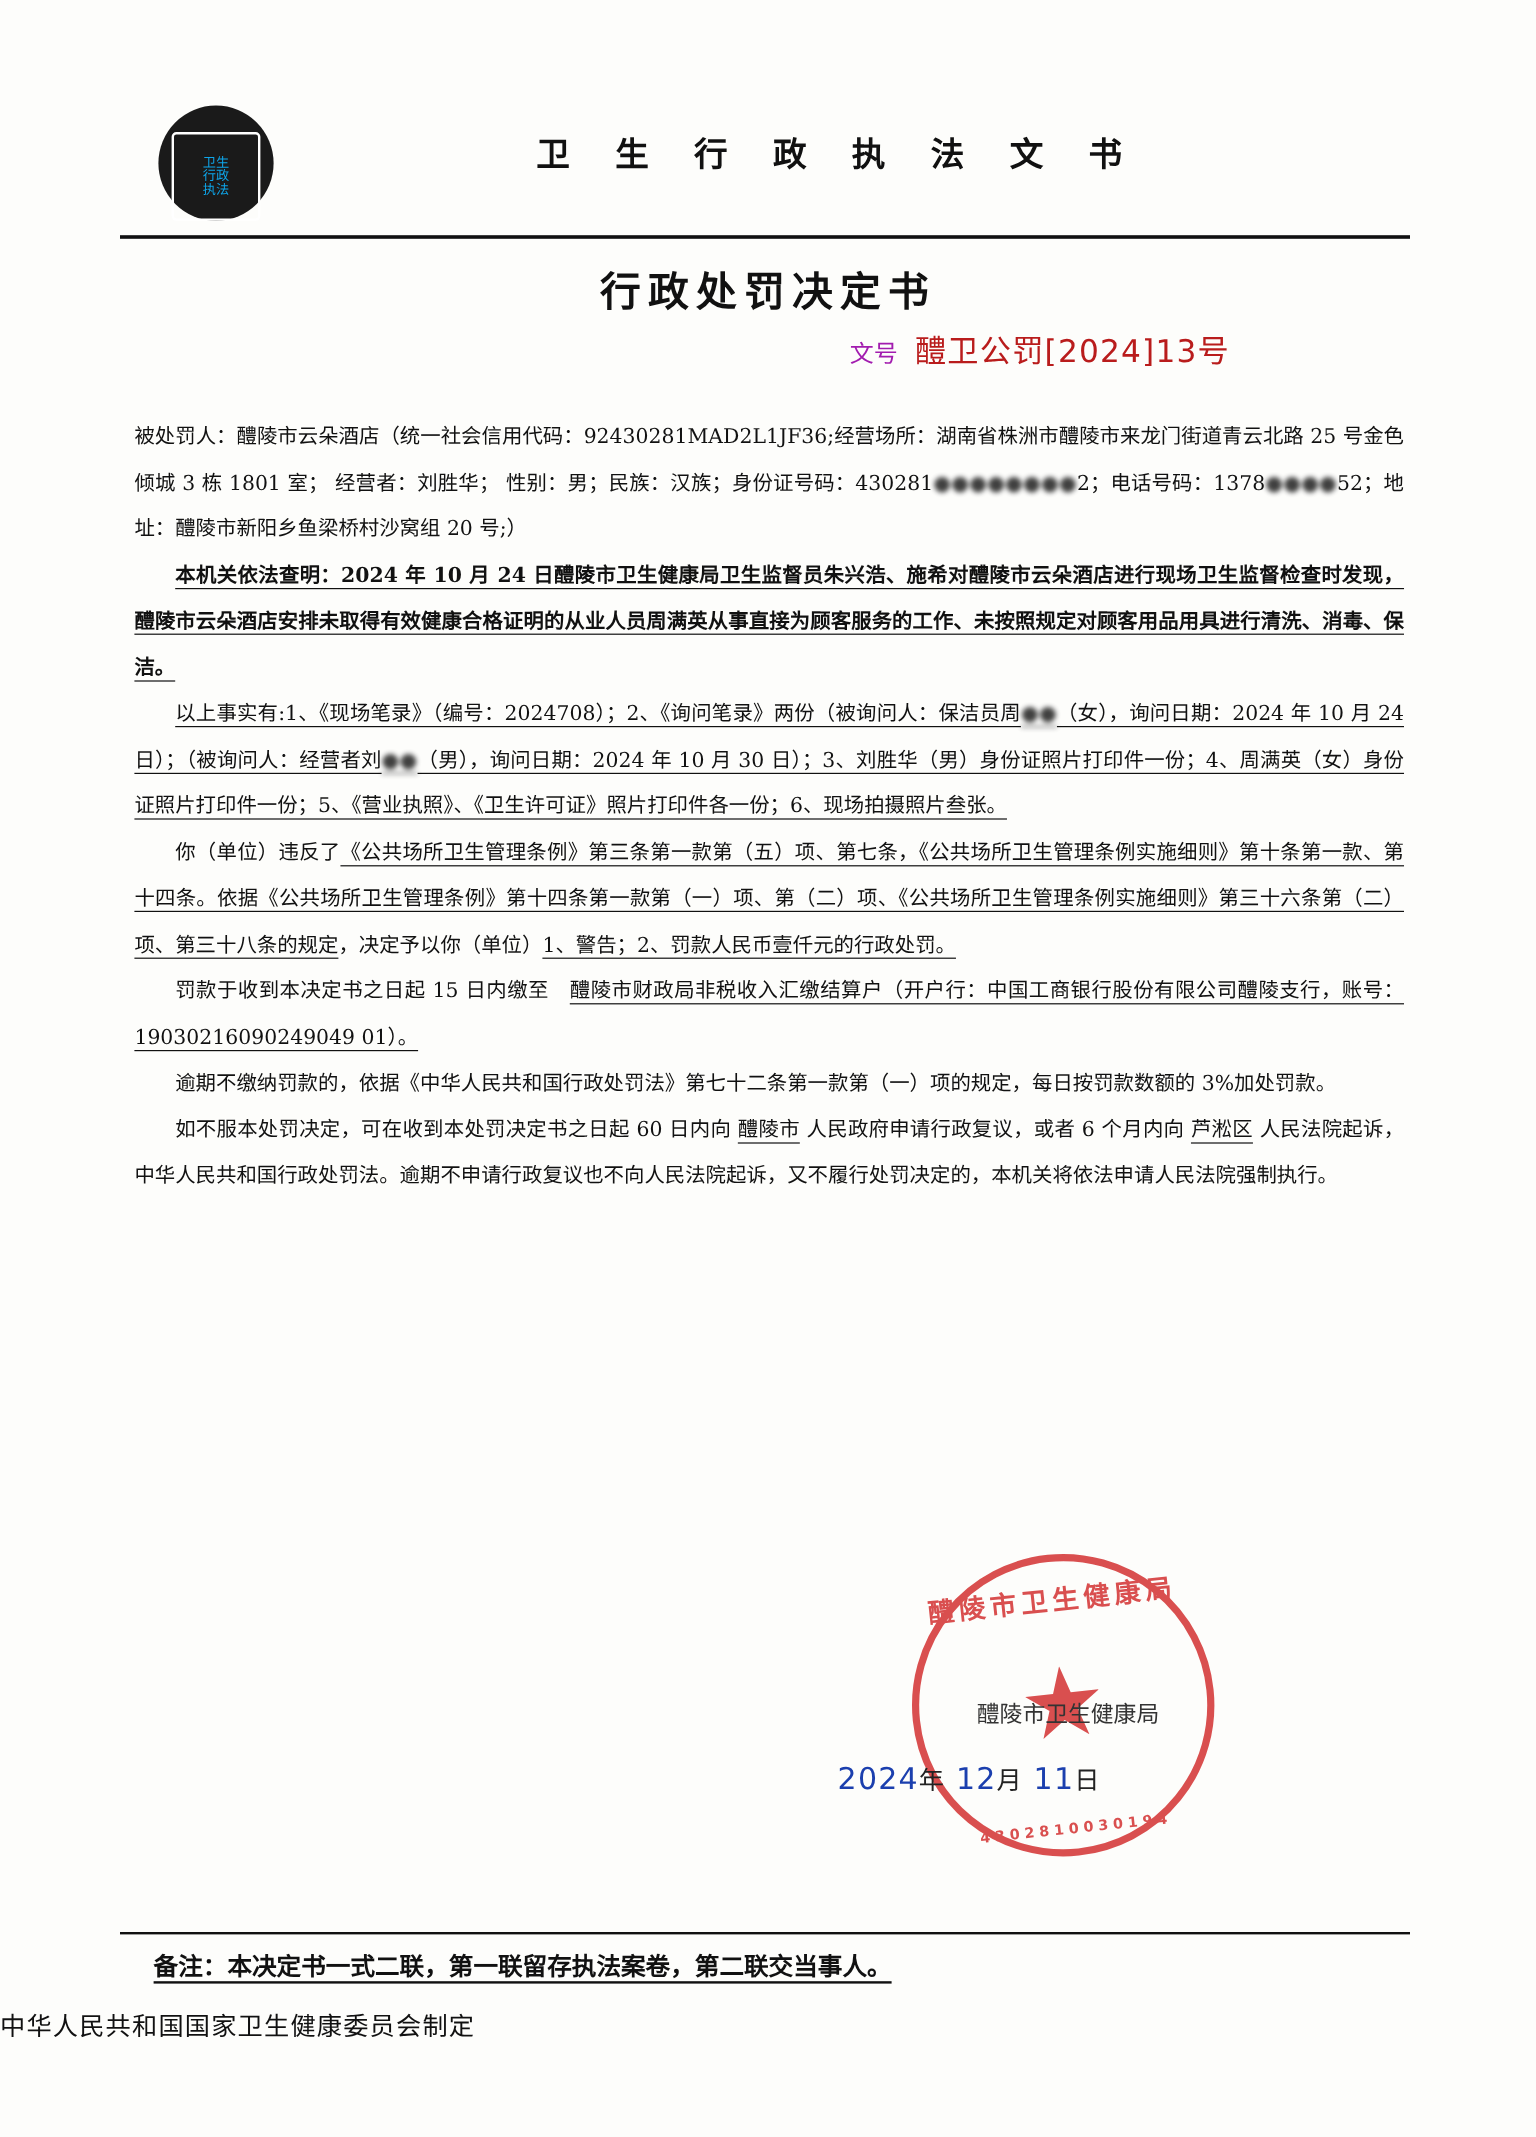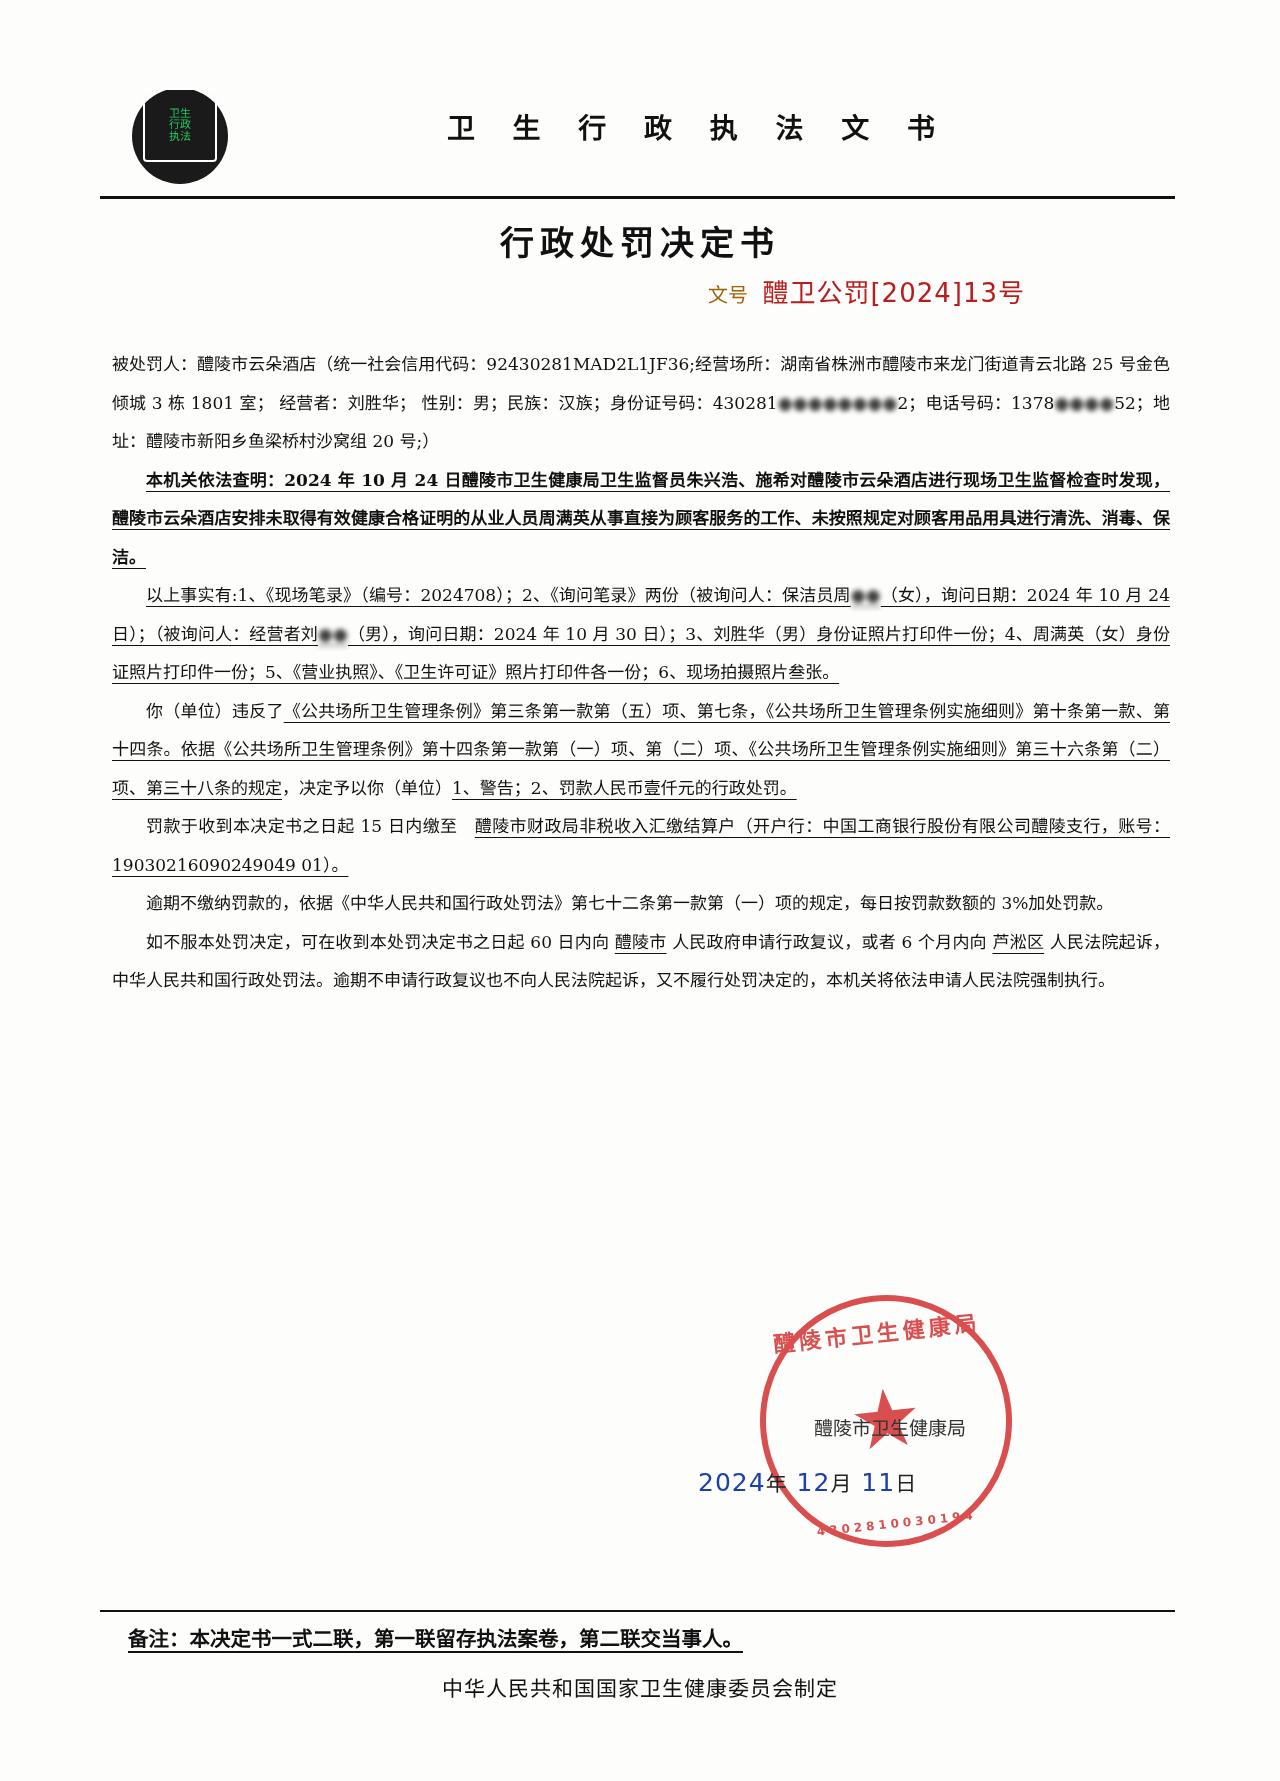--- a/index.html
+++ b/index.html
@@ -32,23 +32,23 @@
     height: 110px;
   }
   .seal-logo {
     position: absolute;
     left: 14px;
     top: 0px;
     width: 96px;
     height: 96px;
     border-radius: 50%;
     background: #1a1a1a;
-    color: #22c55e;
+    color: #0ea5e9;
     display: flex;
-    align-items: flex-start;
+    align-items: flex-end;
     justify-content: center;
     box-sizing: border-box;
   }
   .seal-logo .inner {
     width: 70px;
     height: 70px;
     border: 2px solid #fff;
     border-radius: 4px;
     display: flex;
     align-items: center;
@@ -91,21 +91,21 @@
   }
 
   
   .docnum-row {
     position: absolute;
     right: 255px;
     top: 272px;
     font-size: 20px;
     white-space: nowrap;
   }
-  .docnum-label { color: #a16207; }
+  .docnum-label { color: #a21caf; }
   .docnum-value {
     color: #b91c1c;
     font-size: 26px;
     font-family: "DejaVu Sans", sans-serif;
     margin-left: 8px;
     letter-spacing: 1px;
   }
 
   
   .body-text {
@@ -201,21 +201,21 @@
     font-size: 20.5px;
     font-weight: bold;
     text-decoration: underline;
     text-underline-offset: 5px;
   }
   .maker {
     position: absolute;
     left: 0;
     top: 1672px;
     width: 1280px;
-    text-align: center;
+    text-align: left;
     font-size: 21px;
   }
   .maker span { letter-spacing: 1px; }
 </style>
 </head>
 <body>
 
 <div class="page">
 
   <div class="header">

